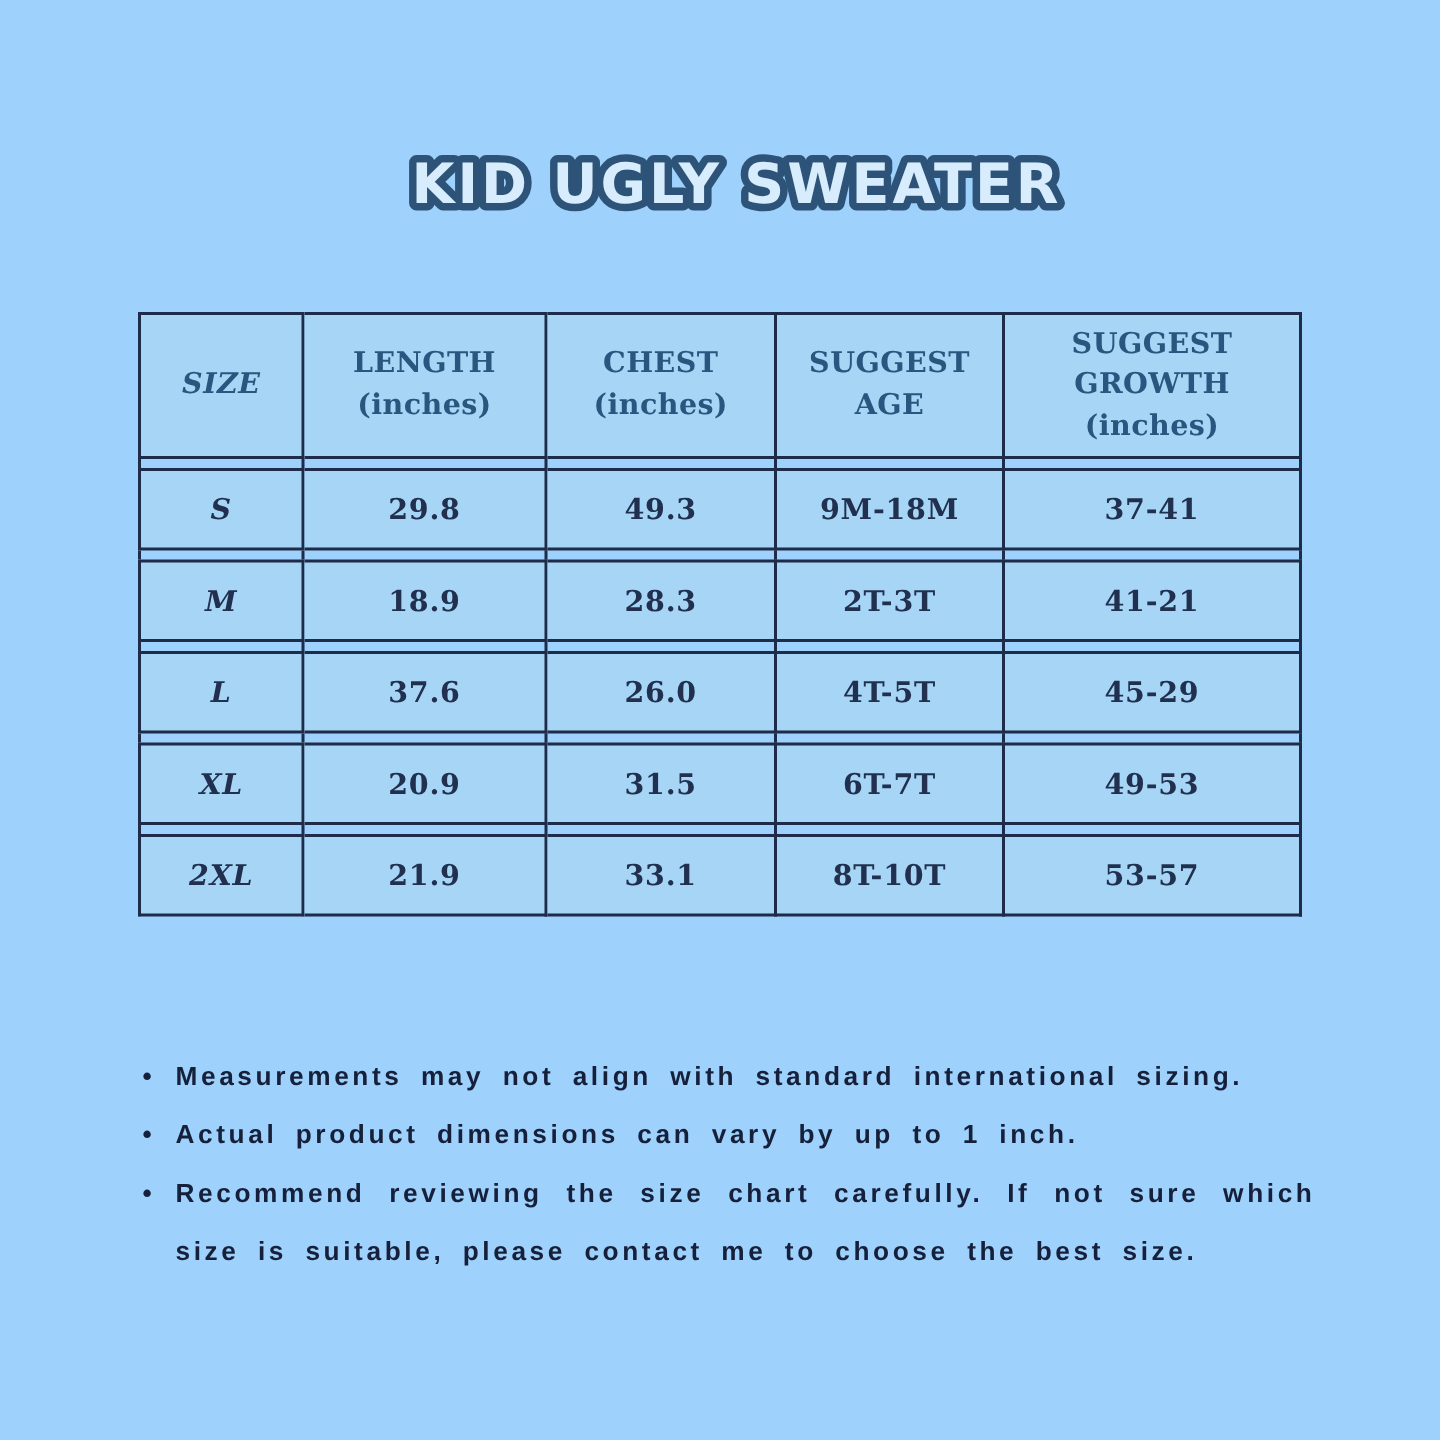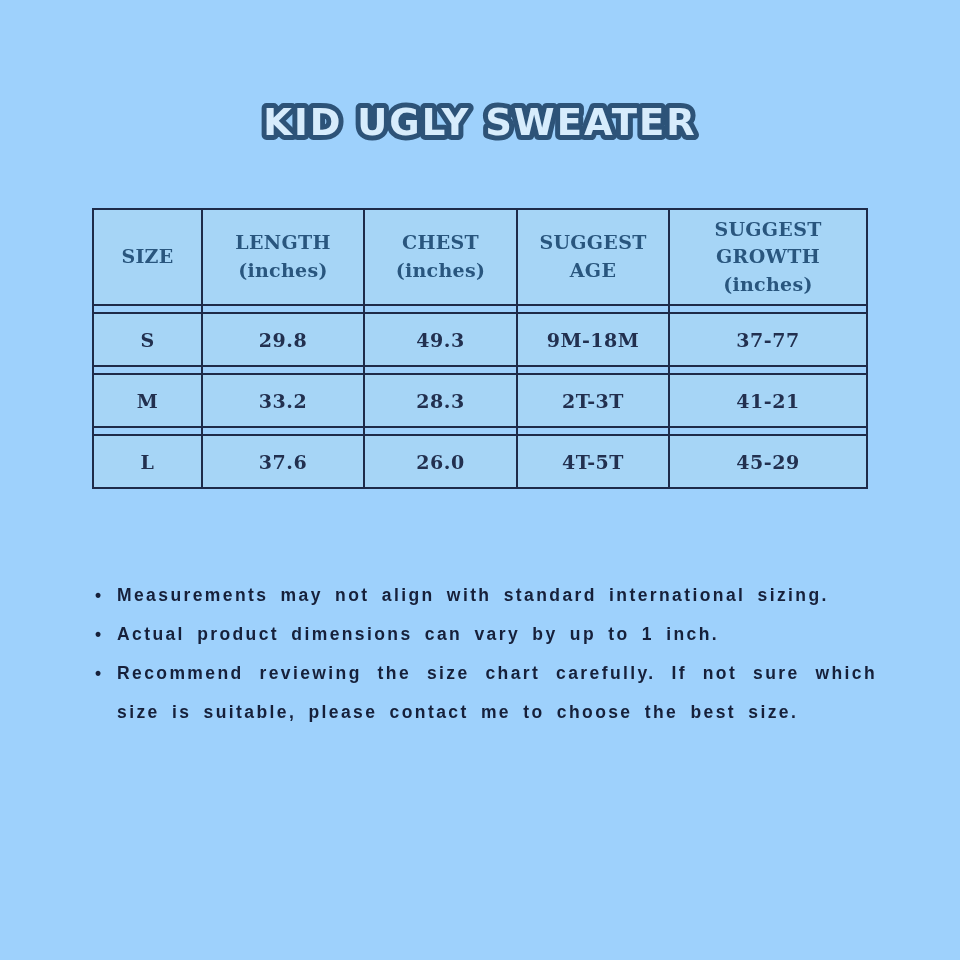--- a/index.html
+++ b/index.html
@@ -6,21 +6,21 @@
     --page-bg:#9ed1fc; --cell-bg:#a6d5f6; --border:#1e2b49;
     --header-text:#29567e; --value-text:#22304f; --note-text:#16203a;
     --title-fill:#d7ecfc; --title-outline:#2d5378;
   }
   html,body{margin:0;padding:0;}
   body{
     width:960px;height:960px;overflow:hidden;
     background:var(--page-bg);
     font-family:"Liberation Sans",sans-serif;
   }
-  .title-wrap{margin-top:88px;}
+  .title-wrap{margin-top:88px;margin-left:11px;}
   .title-svg{display:block;margin:0 auto;}
   .title-text{
     font-family:"DejaVu Sans",sans-serif;font-weight:bold;font-size:37px;
     letter-spacing:2px;
     fill:var(--title-fill);
     stroke:var(--title-outline);stroke-width:10px;stroke-linejoin:round;
     paint-order:stroke fill;
   }
   .table-wrap{position:relative;width:776px;margin:46px auto 0;}
   .grid-line{position:absolute;top:6px;bottom:6px;width:2px;background:var(--border);z-index:0;}
@@ -32,21 +32,21 @@
   }
   .size-chart th,.size-chart td{
     box-sizing:border-box;
     background:var(--cell-bg);
     border-top:2px solid var(--border);
     border-bottom:2px solid var(--border);
     border-right:2px solid var(--border);
     text-align:center;vertical-align:middle;
     font-family:"DejaVu Serif",serif;font-weight:bold;
   }
-  .size-chart th:first-child,.size-chart td:first-child{border-left:2px solid var(--border);}
+  .size-chart th:first-child,.size-chart td:first-child{border-left:2px solid var(--border);font-style:italic;}
   .size-chart th{
     height:98px;font-size:19px;line-height:1.45;
     color:var(--header-text);white-space:pre-line;letter-spacing:0.3px;
   }
   .size-chart td{height:55px;font-size:19px;color:var(--value-text);letter-spacing:0.5px;}
   .notes{
     list-style:none;margin:81px 0 0 95px;padding:0;width:782px;
     color:var(--note-text);
   }
   .note{
@@ -95,35 +95,49 @@
 GROWTH
 (inches)</th>
       </tr>
     </thead>
     <tbody>
       <tr>
         <td>S</td>
         <td>29.8</td>
         <td>49.3</td>
         <td>9M-18M</td>
-        <td>37-77</td>
+        <td>37-41</td>
       </tr>
       <tr>
         <td>M</td>
-        <td>33.2</td>
+        <td>18.9</td>
         <td>28.3</td>
         <td>2T-3T</td>
         <td>41-21</td>
       </tr>
       <tr>
         <td>L</td>
         <td>37.6</td>
         <td>26.0</td>
         <td>4T-5T</td>
         <td>45-29</td>
+      </tr>
+      <tr>
+        <td>XL</td>
+        <td>20.9</td>
+        <td>31.5</td>
+        <td>6T-7T</td>
+        <td>49-53</td>
+      </tr>
+      <tr>
+        <td>2XL</td>
+        <td>21.9</td>
+        <td>33.1</td>
+        <td>8T-10T</td>
+        <td>53-57</td>
       </tr>
     </tbody>
   </table>
 </div>
 
 <ul class="notes">
   <li class="note">
     <span class="dot">•</span>
     <span class="note-text">Measurements may not align with standard international sizing.</span>
   </li>

